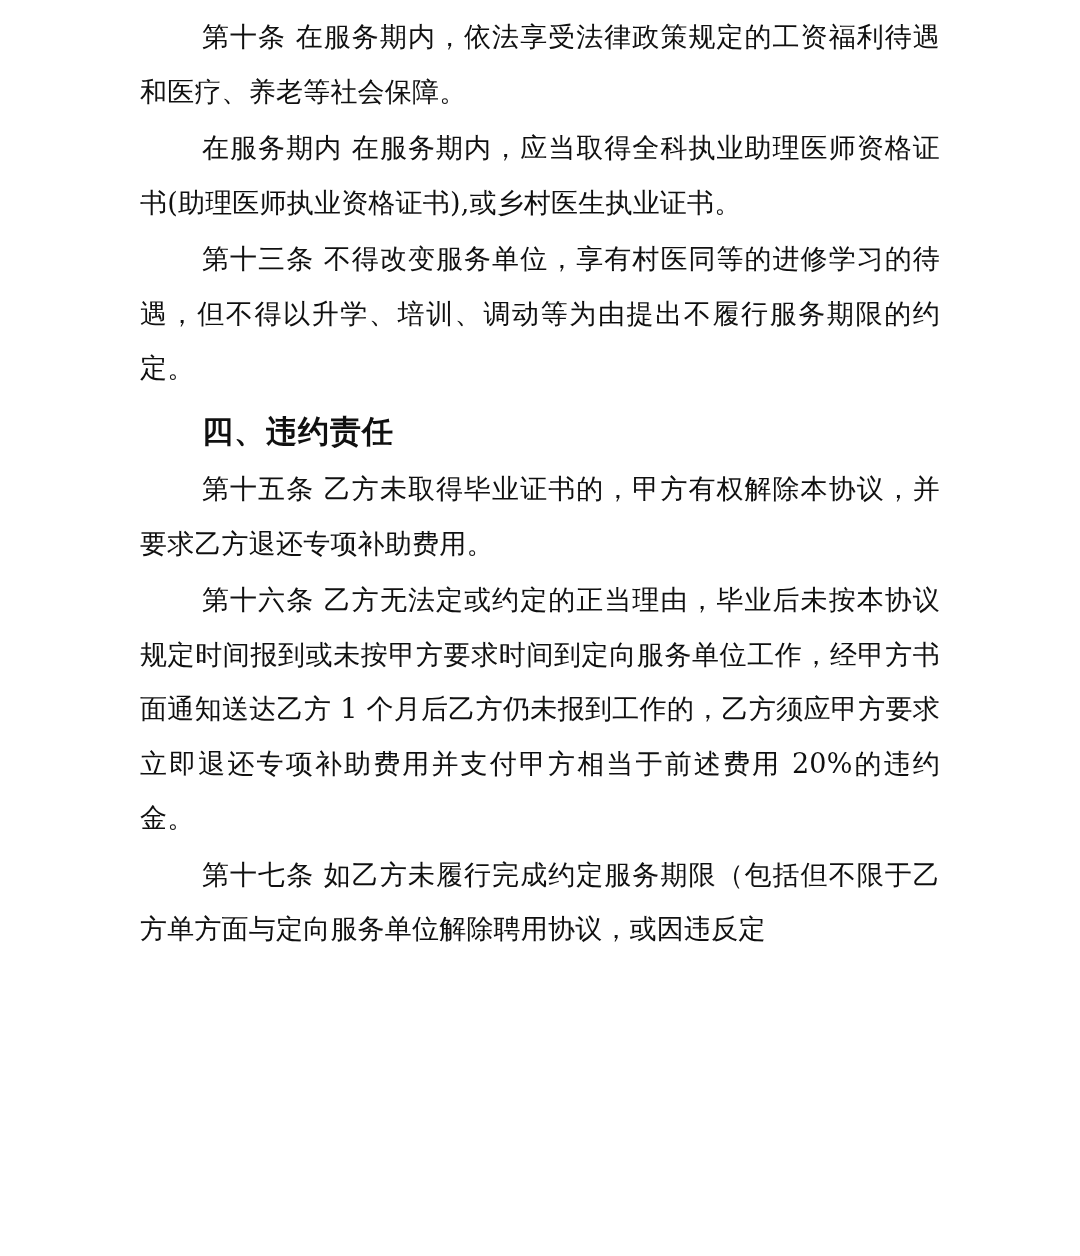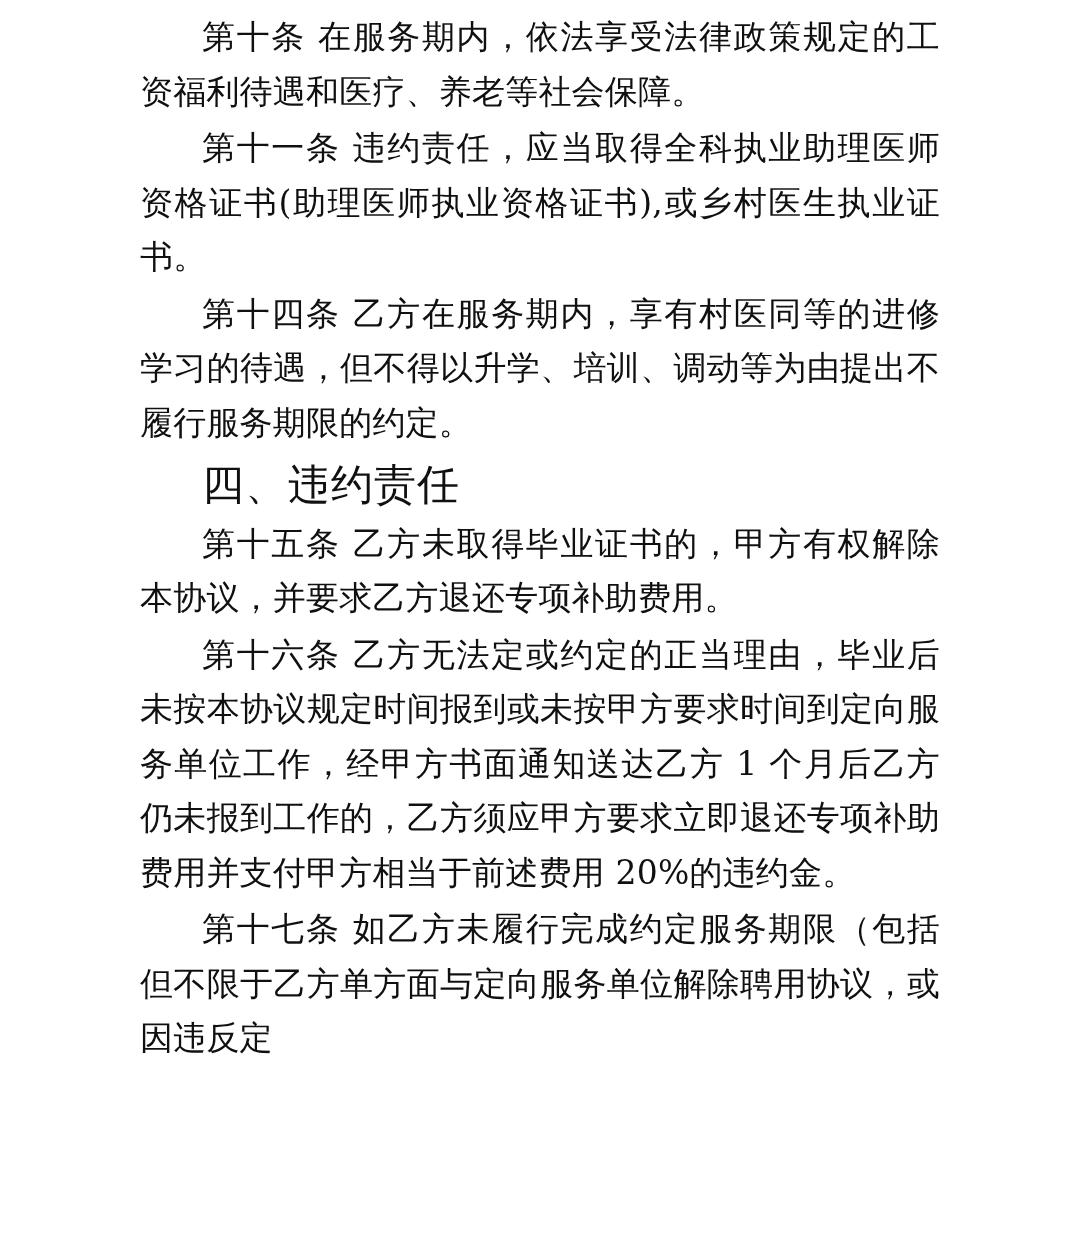--- a/index.html
+++ b/index.html
@@ -15,44 +15,44 @@
     overflow: hidden;
   }
   .page {
     width: 1080px;
     height: 1256px;
     box-sizing: border-box;
     padding: 10px 140px 0 140px;
     position: relative;
   }
   .para {
-    font-size: 33px;
+    font-size: 27px;
     line-height: 54.5px;
     text-align: justify;
     text-justify: inter-ideograph;
     margin: 0 0 2px 0;
     text-indent: 62px;
     letter-spacing: 0.2px;
     font-weight: 400;
   }
   .heading {
-    font-size: 42px;
+    font-size: 31px;
     line-height: 54.5px;
-    font-weight: normal;
+    font-weight: bold;
     margin: 8px 0 4px 0;
     text-indent: 62px;
     letter-spacing: 1px;
   }
 </style>
 </head>
 <body>
 
 <div class="page">
 
   <p class="para">第十条 在服务期内，依法享受法律政策规定的工资福利待遇和医疗、养老等社会保障。</p>
-  <p class="para">第十一条 违约责任，应当取得全科执业助理医师资格证书(助理医师执业资格证书),或乡村医生执业证书。</p>
-  <p class="para">第十四条 乙方在服务期内，享有村医同等的进修学习的待遇，但不得以升学、培训、调动等为由提出不履行服务期限的约定。</p>
+  <p class="para">在服务期内 在服务期内，应当取得全科执业助理医师资格证书(助理医师执业资格证书),或乡村医生执业证书。</p>
+  <p class="para">第十三条 不得改变服务单位，享有村医同等的进修学习的待遇，但不得以升学、培训、调动等为由提出不履行服务期限的约定。</p>
   <h2 class="heading">四、违约责任</h2>
   <p class="para">第十五条 乙方未取得毕业证书的，甲方有权解除本协议，并要求乙方退还专项补助费用。</p>
   <p class="para">第十六条 乙方无法定或约定的正当理由，毕业后未按本协议规定时间报到或未按甲方要求时间到定向服务单位工作，经甲方书面通知送达乙方 1 个月后乙方仍未报到工作的，乙方须应甲方要求立即退还专项补助费用并支付甲方相当于前述费用 20%的违约金。</p>
   <p class="para">第十七条 如乙方未履行完成约定服务期限（包括但不限于乙方单方面与定向服务单位解除聘用协议，或因违反定</p>
 
 </div>
 
 </body></html>

